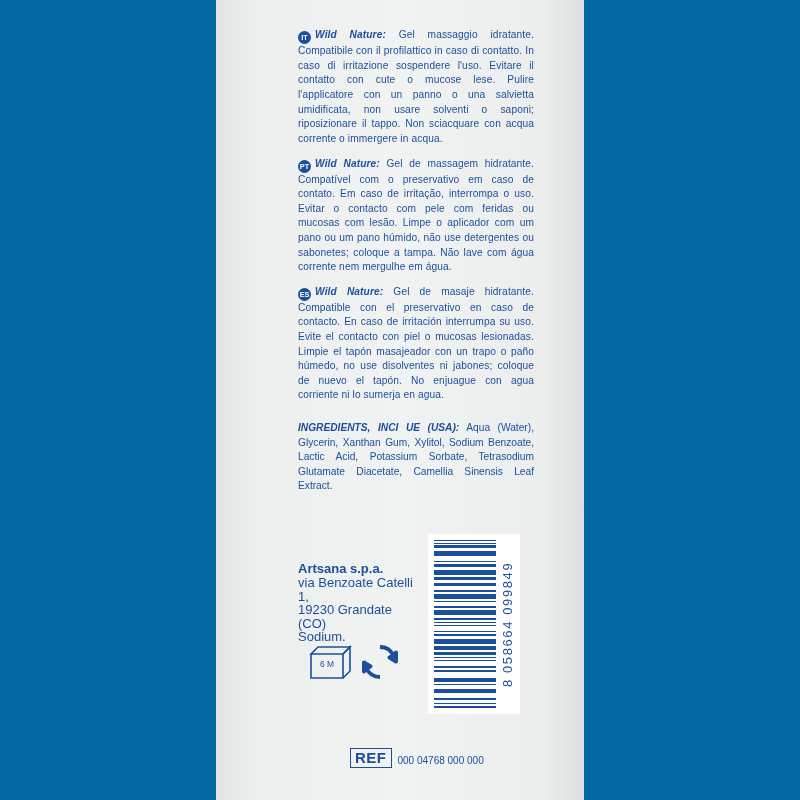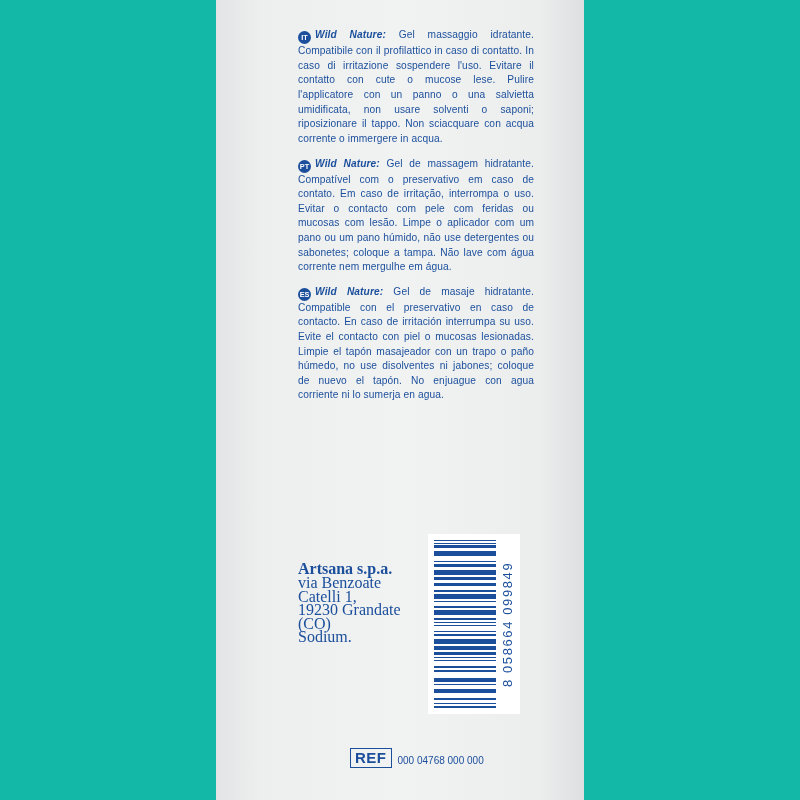--- a/index.html
+++ b/index.html
@@ -10,21 +10,21 @@
   body {
     width: 800px;
     height: 800px;
     font-family: "Liberation Sans", sans-serif;
     overflow: hidden;
   }
   #page {
     position: relative;
     width: 800px;
     height: 800px;
-    background: #14b8a6;
+    background: #0369a1;
   }
   
   #panel {
     position: absolute;
     left: 216px;
     top: 0px;
     width: 368px;
     height: 800px;
     background: #e9eaea;
     background: linear-gradient(90deg,#e3e4e5 0%, #edeeee 12%, #f1f2f2 50%, #eceded 88%, #dedfe0 100%);
@@ -75,23 +75,22 @@
     font-weight: bold;
   }
 
   
   #addr-block {
     position: absolute;
     left: 82px;
     top: 562px;
     width: 120px;
     color: #1b4f9c;
-    font-size: 16px;
+    font-size: 13px;
     line-height: 13.4px;
-    font-family: Liberation Serif, serif;
   }
   #addr-block .company {
     font-weight: bold;
     margin-bottom: 1px;
   }
 
   
   #symbols {
     position: absolute;
     left: 82px;
@@ -195,30 +194,51 @@
       </p>
 
       <p class="para">
         <span class="lang-badge">PT</span><span class="brand">Wild Nature:</span><span> Gel de massagem hidratante. Compatível com o preservativo em caso de contato. Em caso de irritação, interrompa o uso. Evitar o contacto com pele com feridas ou mucosas com lesão. Limpe o aplicador com um pano ou um pano húmido, não use detergentes ou sabonetes; coloque a tampa. Não lave com água corrente nem mergulhe em água.</span>
       </p>
 
       <p class="para">
         <span class="lang-badge">ES</span><span class="brand">Wild Nature:</span><span> Gel de masaje hidratante. Compatible con el preservativo en caso de contacto. En caso de irritación interrumpa su uso. Evite el contacto con piel o mucosas lesionadas. Limpie el tapón masajeador con un trapo o paño húmedo, no use disolventes ni jabones; coloque de nuevo el tapón. No enjuague con agua corriente ni lo sumerja en agua.</span>
       </p>
 
+      <p class="ingredients">
+        <span class="ing-head">INGREDIENTS, INCI UE (USA):</span><span> Aqua (Water), Glycerin, Xanthan Gum, Xylitol, Sodium Benzoate, Lactic Acid, Potassium Sorbate, Tetrasodium Glutamate Diacetate, Camellia Sinensis Leaf Extract.</span>
+      </p>
 
     </div>
 
     <div id="addr-block">
       <div class="company">Artsana s.p.a.</div>
       <div>via Benzoate Catelli 1,</div>
       <div>19230 Grandate (CO)</div>
       <div>Sodium.</div>
     </div>
 
+    <div id="symbols">
+      <div class="sym" id="pao">
+        <svg width="44" height="42" viewBox="0 0 44 42" xmlns="http://www.w3.org/2000/svg">
+          <g fill="none" stroke="#1b4f9c" stroke-width="1.6">
+            <path d="M3 14 L3 38 L35 38 L35 14"></path>
+            <path d="M3 14 L10 7 L42 7 L35 14 Z"></path>
+            <path d="M35 14 L42 7 L42 31 L35 38"></path>
+          </g>
+        </svg>
+        <div class="pao-label" style="line-height:48px; width:38px;">6 M</div>
+      </div>
+      <div class="sym" id="greendot">
+        <svg width="36" height="36" viewBox="0 0 36 36" xmlns="http://www.w3.org/2000/svg">
+          <path d="M18 3 A15 15 0 0 1 31.5 11.5 L27.5 13.5 L34 17.5 L34 8.5 L31.5 11.5" fill="none" stroke="#1b4f9c" stroke-width="4" stroke-linejoin="round"></path>
+          <path d="M18 33 A15 15 0 0 1 4.5 24.5 L8.5 22.5 L2 18.5 L2 27.5 L4.5 24.5" fill="none" stroke="#1b4f9c" stroke-width="4" stroke-linejoin="round"></path>
+        </svg>
+      </div>
+    </div>
 
     <div id="barcode-wrap">
       <div id="barcode">
           <div class="bar" style="top: 0px; height: 1.2px; width: 62px;"></div>
           <div class="bar" style="top: 3.2px; height: 1.2px; width: 62px;"></div>
           <div class="bar" style="top: 4.8px; height: 2.8px; width: 62px;"></div>
           <div class="bar" style="top: 11.2px; height: 4.4px; width: 62px;"></div>
           <div class="bar" style="top: 20.8px; height: 1.2px; width: 62px;"></div>
           <div class="bar" style="top: 24px; height: 2.8px; width: 62px;"></div>
           <div class="bar" style="top: 30.4px; height: 4.4px; width: 62px;"></div>

